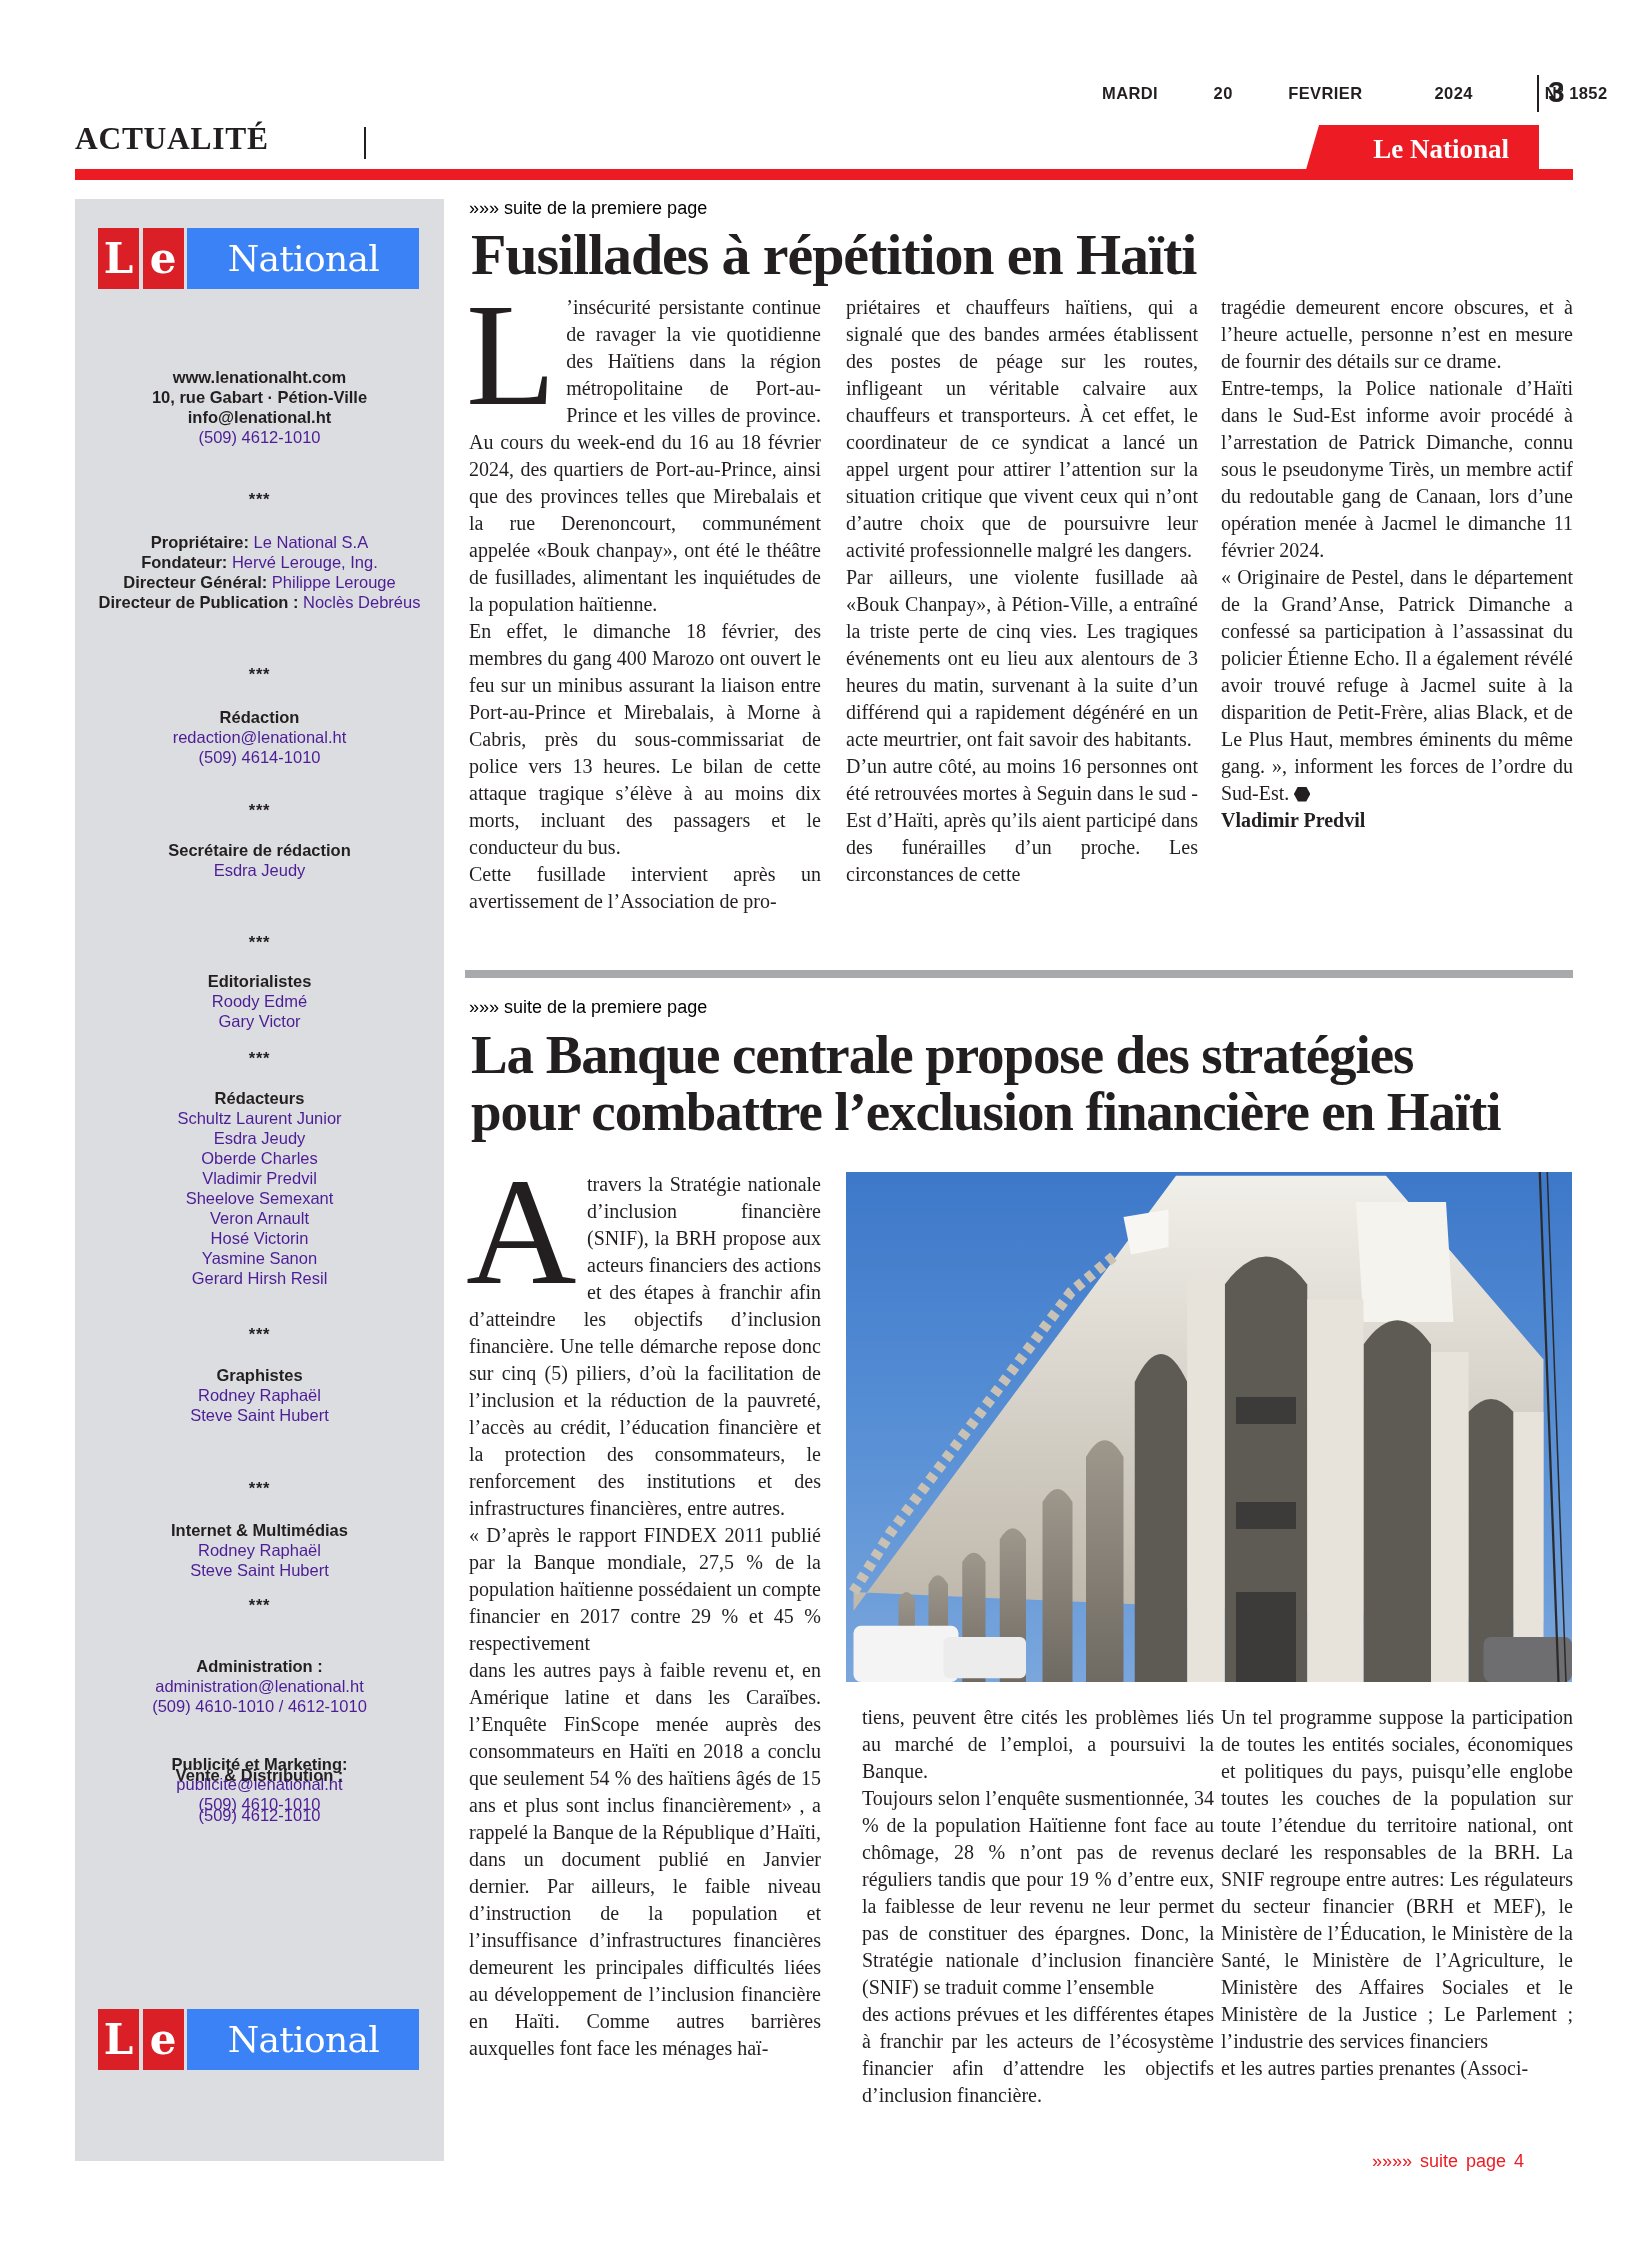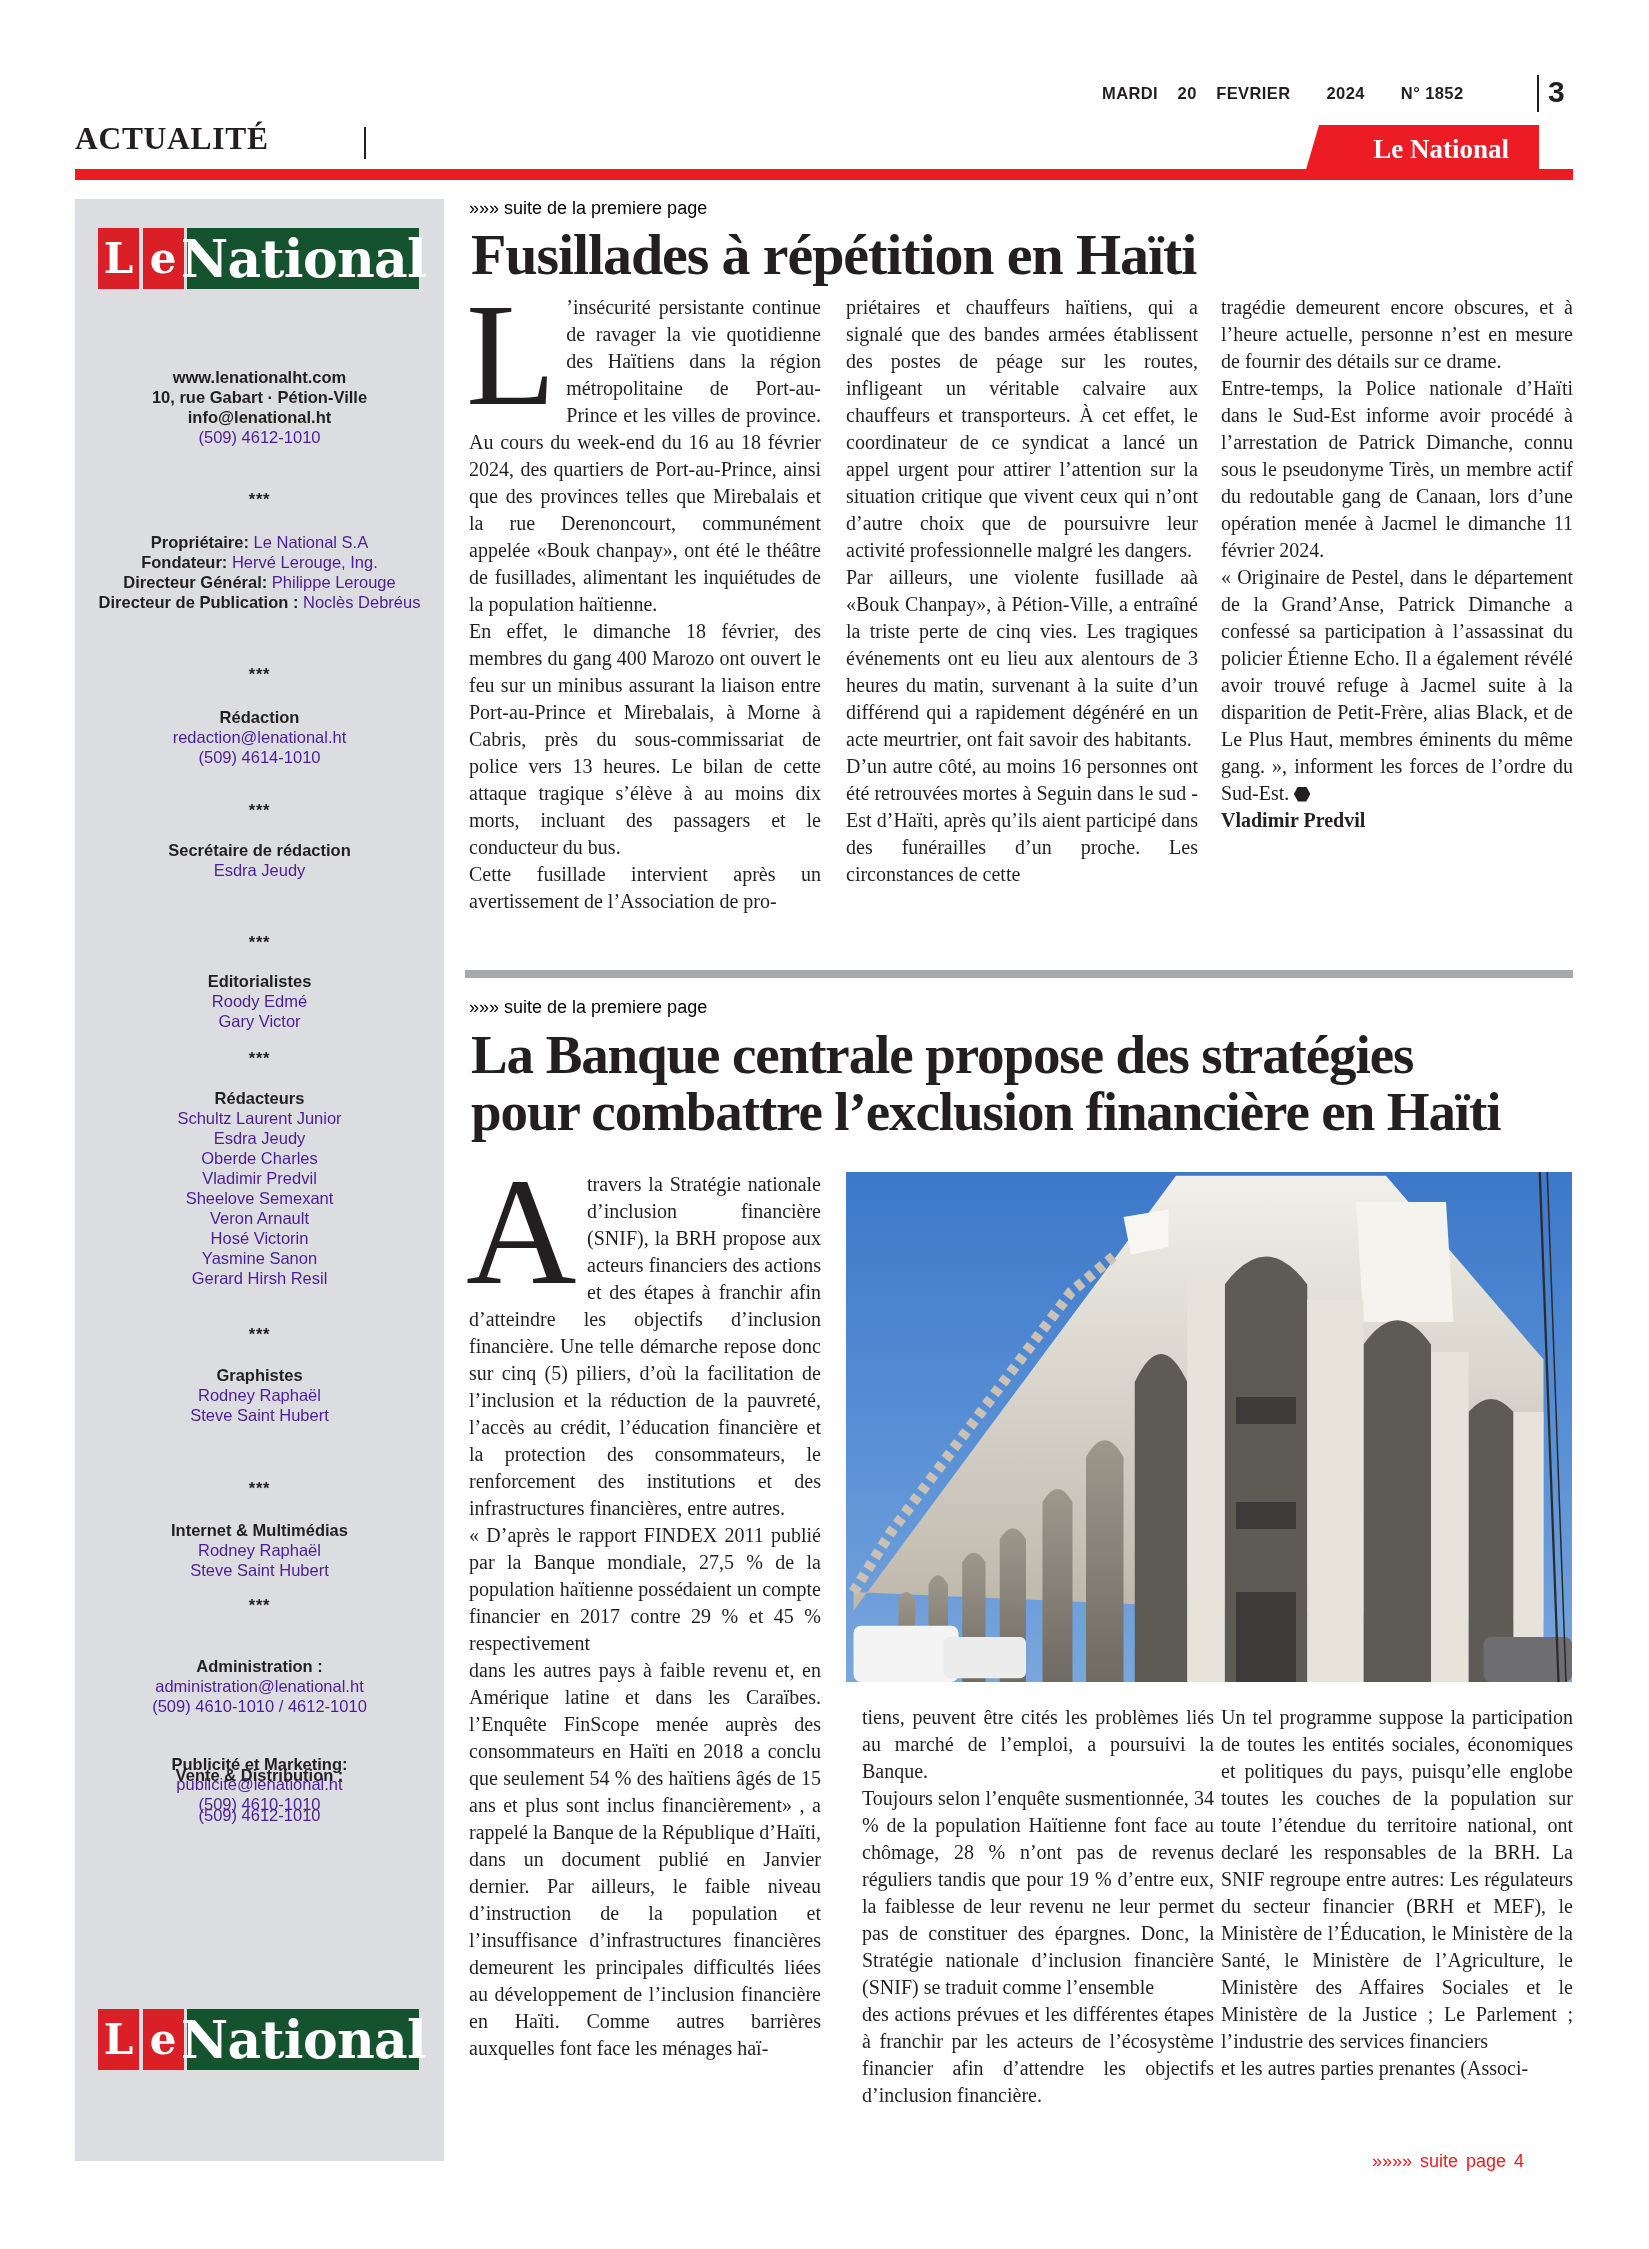--- a/index.html
+++ b/index.html
@@ -1,40 +1,40 @@
 <!DOCTYPE html>
 <html style="font-size:12px"><head>
 <meta charset="utf-8">
 <style>
   * { box-sizing: border-box; margin: 0; padding: 0; }
   html, body { width: 1650px; height: 2250px; background: #ffffff; overflow: hidden; }
   body { position: relative; font-family: "Liberation Serif", serif; color: #231f20; }
 
   
   .topmeta { position: absolute; top: 75px; left: 1102px; height: 37px; display: flex; align-items: center;
-    font-family: "Liberation Sans", sans-serif; font-weight: bold; font-size: 16.5px; letter-spacing: 0.4px; color: #231f20; }
+    font-family: "Liberation Sans", sans-serif; font-weight: bold; font-size: 16.5px; letter-spacing: 0.4px; color: #231f20; gap: 36px; }
   .topmeta span { margin-right: 19.5px; }
   .topmeta .sp { margin-right: 36px; }
   .topmeta .num { margin-right: 13.5px; }
   .pagebar { position: absolute; top: 75px; left: 1537px; width: 2.2px; height: 37px; background: #231f20; }
   .pageno { position: absolute; top: 72px; left: 1548px; font-family: "Liberation Sans", sans-serif; font-weight: bold; font-size: 30px; line-height: 39px; }
   .section { position: absolute; top: 120px; left: 75px; font-family: "Liberation Serif", serif; font-weight: bold; font-size: 31.5px; letter-spacing: 0.7px; line-height: 37px; }
   .section-bar { position: absolute; top: 127px; left: 364px; width: 2.2px; height: 31.5px; background: #231f20; }
   .redrule { position: absolute; top: 169px; left: 75px; width: 1498px; height: 10.5px; background: #ed1c24; }
   .redtab { position: absolute; top: 125px; left: 1305px; width: 234px; height: 48px; background: #ed1c24;
     clip-path: polygon(6% 0, 100% 0, 100% 100%, 0 100%); display: flex; align-items: center; justify-content: flex-end; padding-right: 30px;
     color: #fff; font-family: "Liberation Serif", serif; font-weight: bold; font-size: 27px; }
 
   
   .sidebar { position: absolute; top: 199px; left: 75px; width: 369px; height: 1962px; background: #dcdde0; }
   .logo { position: absolute; left: 23px; display: flex; height: 61px; }
   .logo .red { background: #da1f26; color: #fff; width: 41px; margin-right: 3.7px; display: flex; align-items: center; justify-content: center;
     font-family: "DejaVu Serif", serif; font-weight: bold; font-size: 42px; }
-  .logo .blue { background: #14532d; color: #fff; width: 232px; margin-left: 0; display: flex; align-items: center; justify-content: center;
-    font-family: "DejaVu Serif", serif; font-weight: bold; font-size: 52px; letter-spacing: -0.7px; }
+  .logo .blue { background: #3b82f6; color: #fff; width: 232px; margin-left: 0; display: flex; align-items: center; justify-content: center;
+    font-family: "DejaVu Serif", serif; font-weight: normal; font-size: 36px; letter-spacing: -0.7px; }
   .sb { position: absolute; left: 0; width: 369px; text-align: center; font-family: "Liberation Sans", sans-serif; font-size: 16.5px; line-height: 20px; color: #231f20; }
   .sb b { font-weight: bold; }
   .sb .l { font-weight: normal; color: #4c1d95; }
   .stars { font-weight: bold; letter-spacing: 0.7px; }
 
   
   .kicker { position: absolute; font-family: Liberation Sans, sans-serif; font-size: 18px; color: #000000; }
   .headline { position: absolute; font-family: "Liberation Serif", serif; font-weight: bold; color: #231f20; letter-spacing: -1.1px; }
   .col { position: absolute; font-family: "Liberation Serif", serif; font-size: 20px; line-height: 27px; text-align: justify; color: #231f20; hyphens: manual; }
   .col p { margin: 0; }

